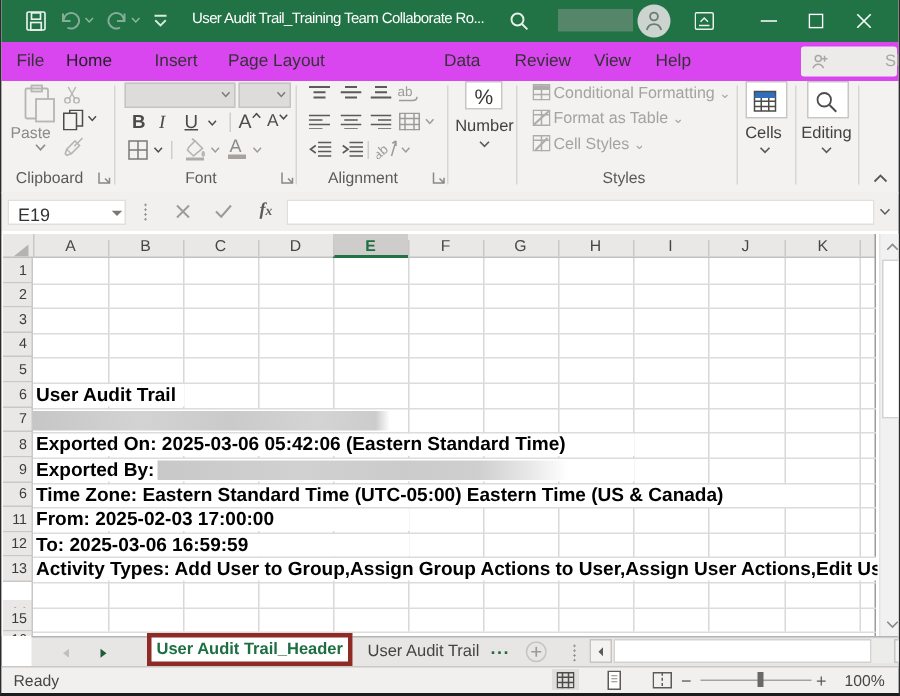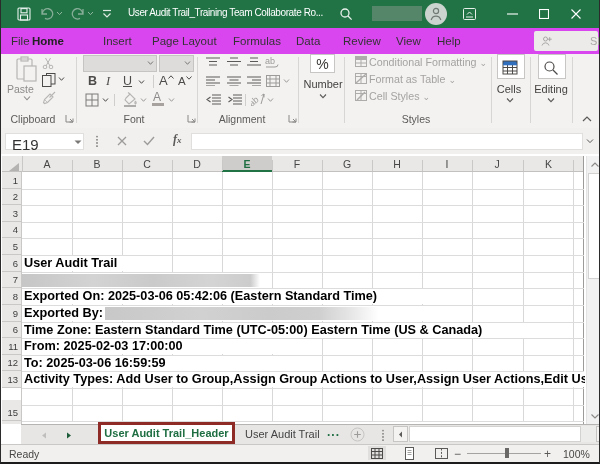--- a/index.html
+++ b/index.html
@@ -87,24 +87,23 @@
       </svg>
     <svg class="abs" style="left:538px;top:9px" width="10" height="10" viewBox="0 0 10 10">
         <rect x="0.5" y="0.5" width="9" height="9" fill="none" stroke="#fff" stroke-width="1.1"></rect>
       </svg>
     <svg class="abs" style="left:570px;top:9px" width="10" height="10" viewBox="0 0 10 10">
         <path d="M0.5 0.5 L9.5 9.5 M9.5 0.5 L0.5 9.5" stroke="#fff" stroke-width="1.1"></path>
       </svg>
   </div>
   <div id="tabrow" class="abs">
     <div class="rtab" style="left:10px;">File</div>
-    <div class="rtab" style="left:31px;font-weight:bold;color:#222;border-bottom:2.5px solid #217346;">Home</div>
+    <div class="rtab" style="left:43px;font-weight:normal;color:#222;border-bottom:2.5px solid #217346;">Home</div>
     <div class="rtab" style="left:102px;">Insert</div>
     <div class="rtab" style="left:151px;">Page Layout</div>
-    <div class="rtab" style="left:232px;">Formulas</div>
     <div class="rtab" style="left:295px;">Data</div>
     <div class="rtab" style="left:342px;">Review</div>
     <div class="rtab" style="left:395px;">View</div>
     <div class="rtab" style="left:436px;">Help</div>
     <div class="abs" style="left:533px;top:3px;width:64px;height:20px;background:#ecebea;border-radius:2px;">
       <svg class="abs" style="left:7px;top:4px" width="12" height="12" viewBox="0 0 12 12">
         <circle cx="4.5" cy="4" r="2" fill="none" stroke="#a9a7a5" stroke-width="1"></circle>
         <path d="M1 10.5 A3.7 4 0 0 1 8 10.5" fill="none" stroke="#a9a7a5" stroke-width="1"></path>
         <path d="M8.7 2.2 L8.7 6.2 M6.7 4.2 L10.7 4.2" stroke="#a9a7a5" stroke-width="1"></path>
       </svg>
@@ -329,21 +328,21 @@
     <svg class="abs" style="left:546px;top:44px" width="8" height="5" viewBox="0 0 8 5">
         <path d="M1 0.5 L4 3.6 L7 0.5" fill="none" stroke="#5c5a58" stroke-width="1.1"></path>
       </svg>
     <div class="gsep" style="left:571px;"></div>
     <svg class="abs" style="left:581px;top:62px" width="10" height="6" viewBox="0 0 10 6">
         <path d="M1 5 L5 1 L9 5" fill="none" stroke="#5c5a58" stroke-width="1.2"></path>
       </svg>
   </div>
   <div id="fbar" class="abs">
     <div class="abs" style="left:4px;top:5px;width:79px;height:17px;background:#fff;border:1px solid #e1dfdd;box-sizing:border-box;">
-      <span class="abs" style="left:6px;top:2px;font-size:15px;color:#333;">E19</span>
+      <span class="abs" style="left:6px;top:2px;font-size:12px;color:#333;">E19</span>
       <svg class="abs" style="left:68px;top:6px" width="8" height="5" viewBox="0 0 8 5">
           <path d="M0.5 0.5 L4 4 L7.5 0.5" fill="#7a7876"></path>
         </svg>
     </div>
     <div class="abs" style="left:95px;top:7px;width:2px;height:13px;background-image:radial-gradient(circle,#9a9896 40%,transparent 45%);background-size:2px 3.2px;"></div>
     <svg class="abs" style="left:116px;top:8px" width="10" height="10" viewBox="0 0 10 10">
         <path d="M1 1 L9 9 M9 1 L1 9" stroke="#9d9b99" stroke-width="1.3"></path>
       </svg>
     <svg class="abs" style="left:142px;top:8px" width="12" height="10" viewBox="0 0 12 10">
         <path d="M1 5 L4.5 8.5 L11 1" fill="none" stroke="#9d9b99" stroke-width="1.4"></path>

